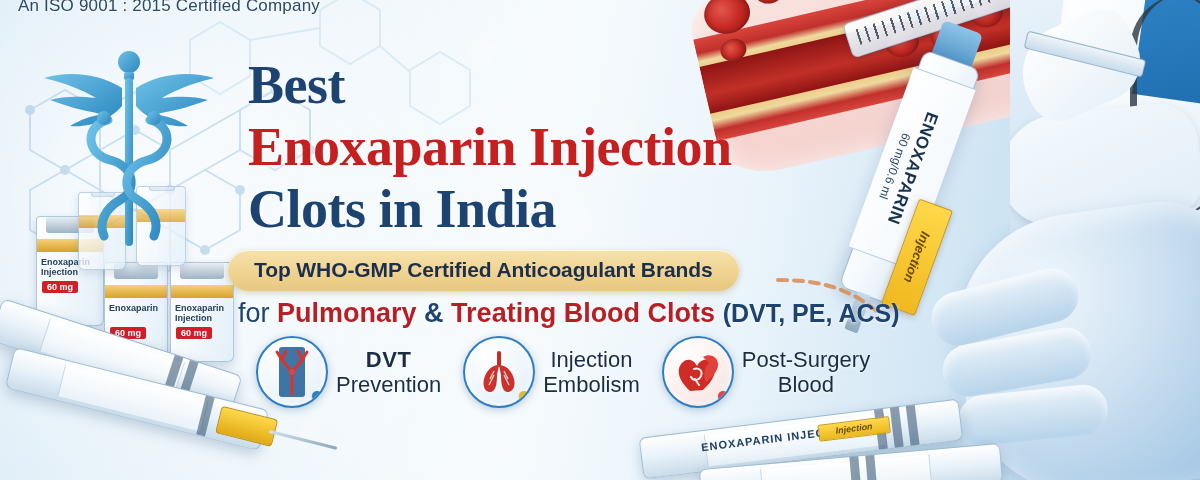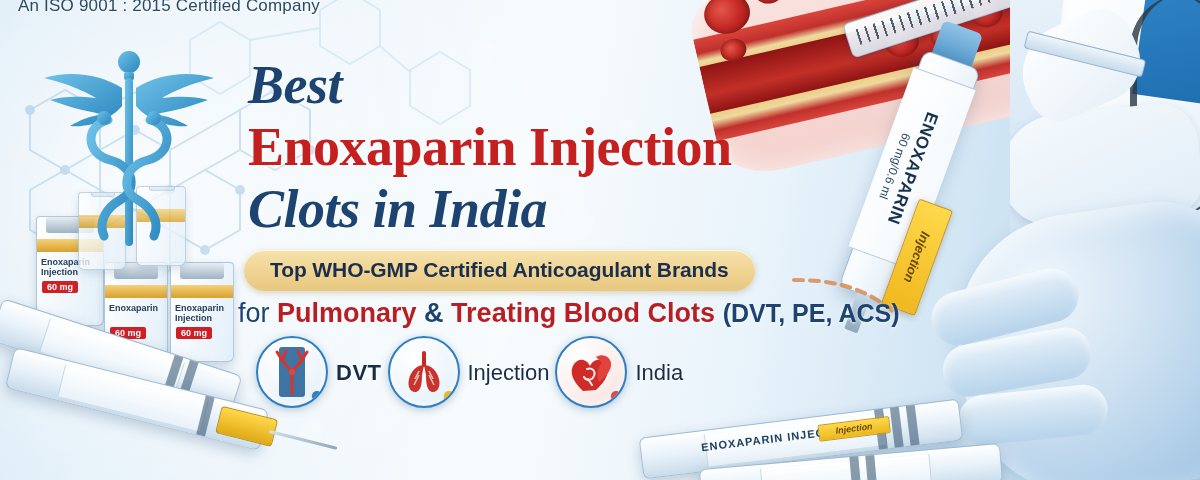--- a/index.html
+++ b/index.html
@@ -190,43 +190,43 @@
     font-size:17px;color:#2c4a63;letter-spacing:.2px;
     text-shadow:0 1px 2px rgba(255,255,255,.85);
   }
   #headline{position:absolute;left:248px;top:54px;width:680px;}
   #headline .l{
     font-family:"Liberation Serif", serif;font-weight:700;
     font-size:54px;line-height:62px;letter-spacing:-.5px;
     text-shadow:0 2px 4px rgba(255,255,255,.8);
     white-space:nowrap;
   }
-  #headline .navy{color:#1d4370;font-style:italic;}
+  #headline .navy{color:#1d4370;}
   #headline .red{color:#c4201f;}
 
-  #ribbonwrap{position:absolute;left:244px;top:250px;height:48px;}
+  #ribbonwrap{position:absolute;left:228px;top:250px;height:48px;}
   #ribbon{
     display:inline-block;padding:8px 26px 9px;border-radius:22px;
     background:linear-gradient(180deg,#f6e2ab 0%,#efd392 55%,#e8c87f 100%);
     color:#1b2f4d;font-size:21px;font-weight:700;letter-spacing:-.1px;
     box-shadow:0 2px 6px rgba(140,110,40,.28), inset 0 1px 0 rgba(255,255,255,.7);
     white-space:nowrap;
   }
   #ribbondash{position:absolute;left:548px;top:8px;}
 
   #subline{
     position:absolute;left:238px;top:298px;white-space:nowrap;
     font-size:27px;font-weight:400;color:#1d4370;
     text-shadow:0 1px 3px rgba(255,255,255,.85);
   }
   #subline b{font-weight:700;color:#b81f24;}
   #subline .amp{font-weight:700;color:#1d4370;}
   #subline .abbr{font-weight:700;color:#1d4370;font-size:25px;}
 
-  #features{position:absolute;left:256px;top:336px;display:flex;align-items:flex-end;gap:6px;}
+  #features{position:absolute;left:256px;top:336px;display:flex;align-items:flex-end;gap:22px;}
   .feat{display:flex;align-items:center;gap:8px;}
   .badge{
     position:relative;width:68px;height:68px;border-radius:50%;
     background:radial-gradient(circle at 35% 28%, #ffffff 0%, #eef6fc 55%, #dceaf6 100%);
     border:2px solid #2f7ec0;
     box-shadow:0 2px 8px rgba(40,90,140,.3), inset 0 0 10px rgba(255,255,255,.9);
     overflow:hidden;display:flex;align-items:center;justify-content:center;
   }
   .badge .dot{position:absolute;right:4px;bottom:5px;width:10px;height:10px;border-radius:50%;
     box-shadow:0 1px 2px rgba(0,0,0,.3);}
@@ -470,54 +470,57 @@
               <path d="M14 14 L18 5"></path>
             <path d="M34 14 L39 6"></path>
               <path d="M34 14 L30 5"></path>
           </g>
           <circle cx="24" cy="26" r="3" fill="#e0463c"></circle>
         </svg>
         <span class="dot" style="background:#2f7ec0"></span>
       </div>
       <div class="lab">
         <span class="strong">DVT</span>
+        <span class="l2">Prevention</span>
       </div>
     </div>
 
     <div class="feat">
       <div class="badge">
         <svg width="50" height="50" viewBox="0 0 50 50">
           <path d="M25 6 L25 18" stroke="#c62a24" stroke-width="4" stroke-linecap="round"></path>
           <path d="M25 18 C18 18 12 24 10 32 C8 40 12 46 17 45 C22 44 23 36 23 28 Z" fill="#c9332c"></path>
           <path d="M25 18 C32 18 38 24 40 32 C42 40 38 46 33 45 C28 44 27 36 27 28 Z" fill="#c9332c"></path>
           <g stroke="#f5dedc" stroke-width="1.4" fill="none" opacity=".9">
             <path d="M20 24 L16 32"></path>
               <path d="M20 28 L15 38"></path>
               <path d="M30 24 L34 32"></path>
               <path d="M30 28 L35 38"></path>
           </g>
         </svg>
         <span class="dot" style="background:#e8b920"></span>
       </div>
       <div class="lab">
         <span>Injection</span>
+        <span class="l2">Embolism</span>
       </div>
     </div>
 
     <div class="feat">
       <div class="badge" style="background:radial-gradient(circle at 32% 26%,#fff 0%,#fbeeec 55%,#f2dcd9 100%)">
         <svg width="50" height="46" viewBox="0 0 50 46">
           <path d="M17 42 C6 32 3 22 8 15 C13 8 21 10 24 17 C27 10 35 8 40 15 C45 22 40 32 30 41 Z" fill="#cf2b27"></path>
           <path d="M30 8 C36 4 44 7 45 14 C46 21 40 27 33 33 C30 28 31 18 36 14 Z" fill="#e0433c"></path>
           <g stroke="#fff" stroke-width="2" fill="none" stroke-linecap="round" opacity=".92">
             <path d="M21 20 C26 18 30 22 28 27 C26 32 20 32 18 28"></path>
             <path d="M22 30 L26 36"></path>
           </g>
         </svg>
         <span class="dot" style="background:#e0464a"></span>
       </div>
       <div class="lab">
-        <span class="l2">India</span>
+        <span>Post-Surgery</span>
+        <span class="l2">Blood</span>
       </div>
     </div>
 
   </div>
 </div>
 
 </body></html>

